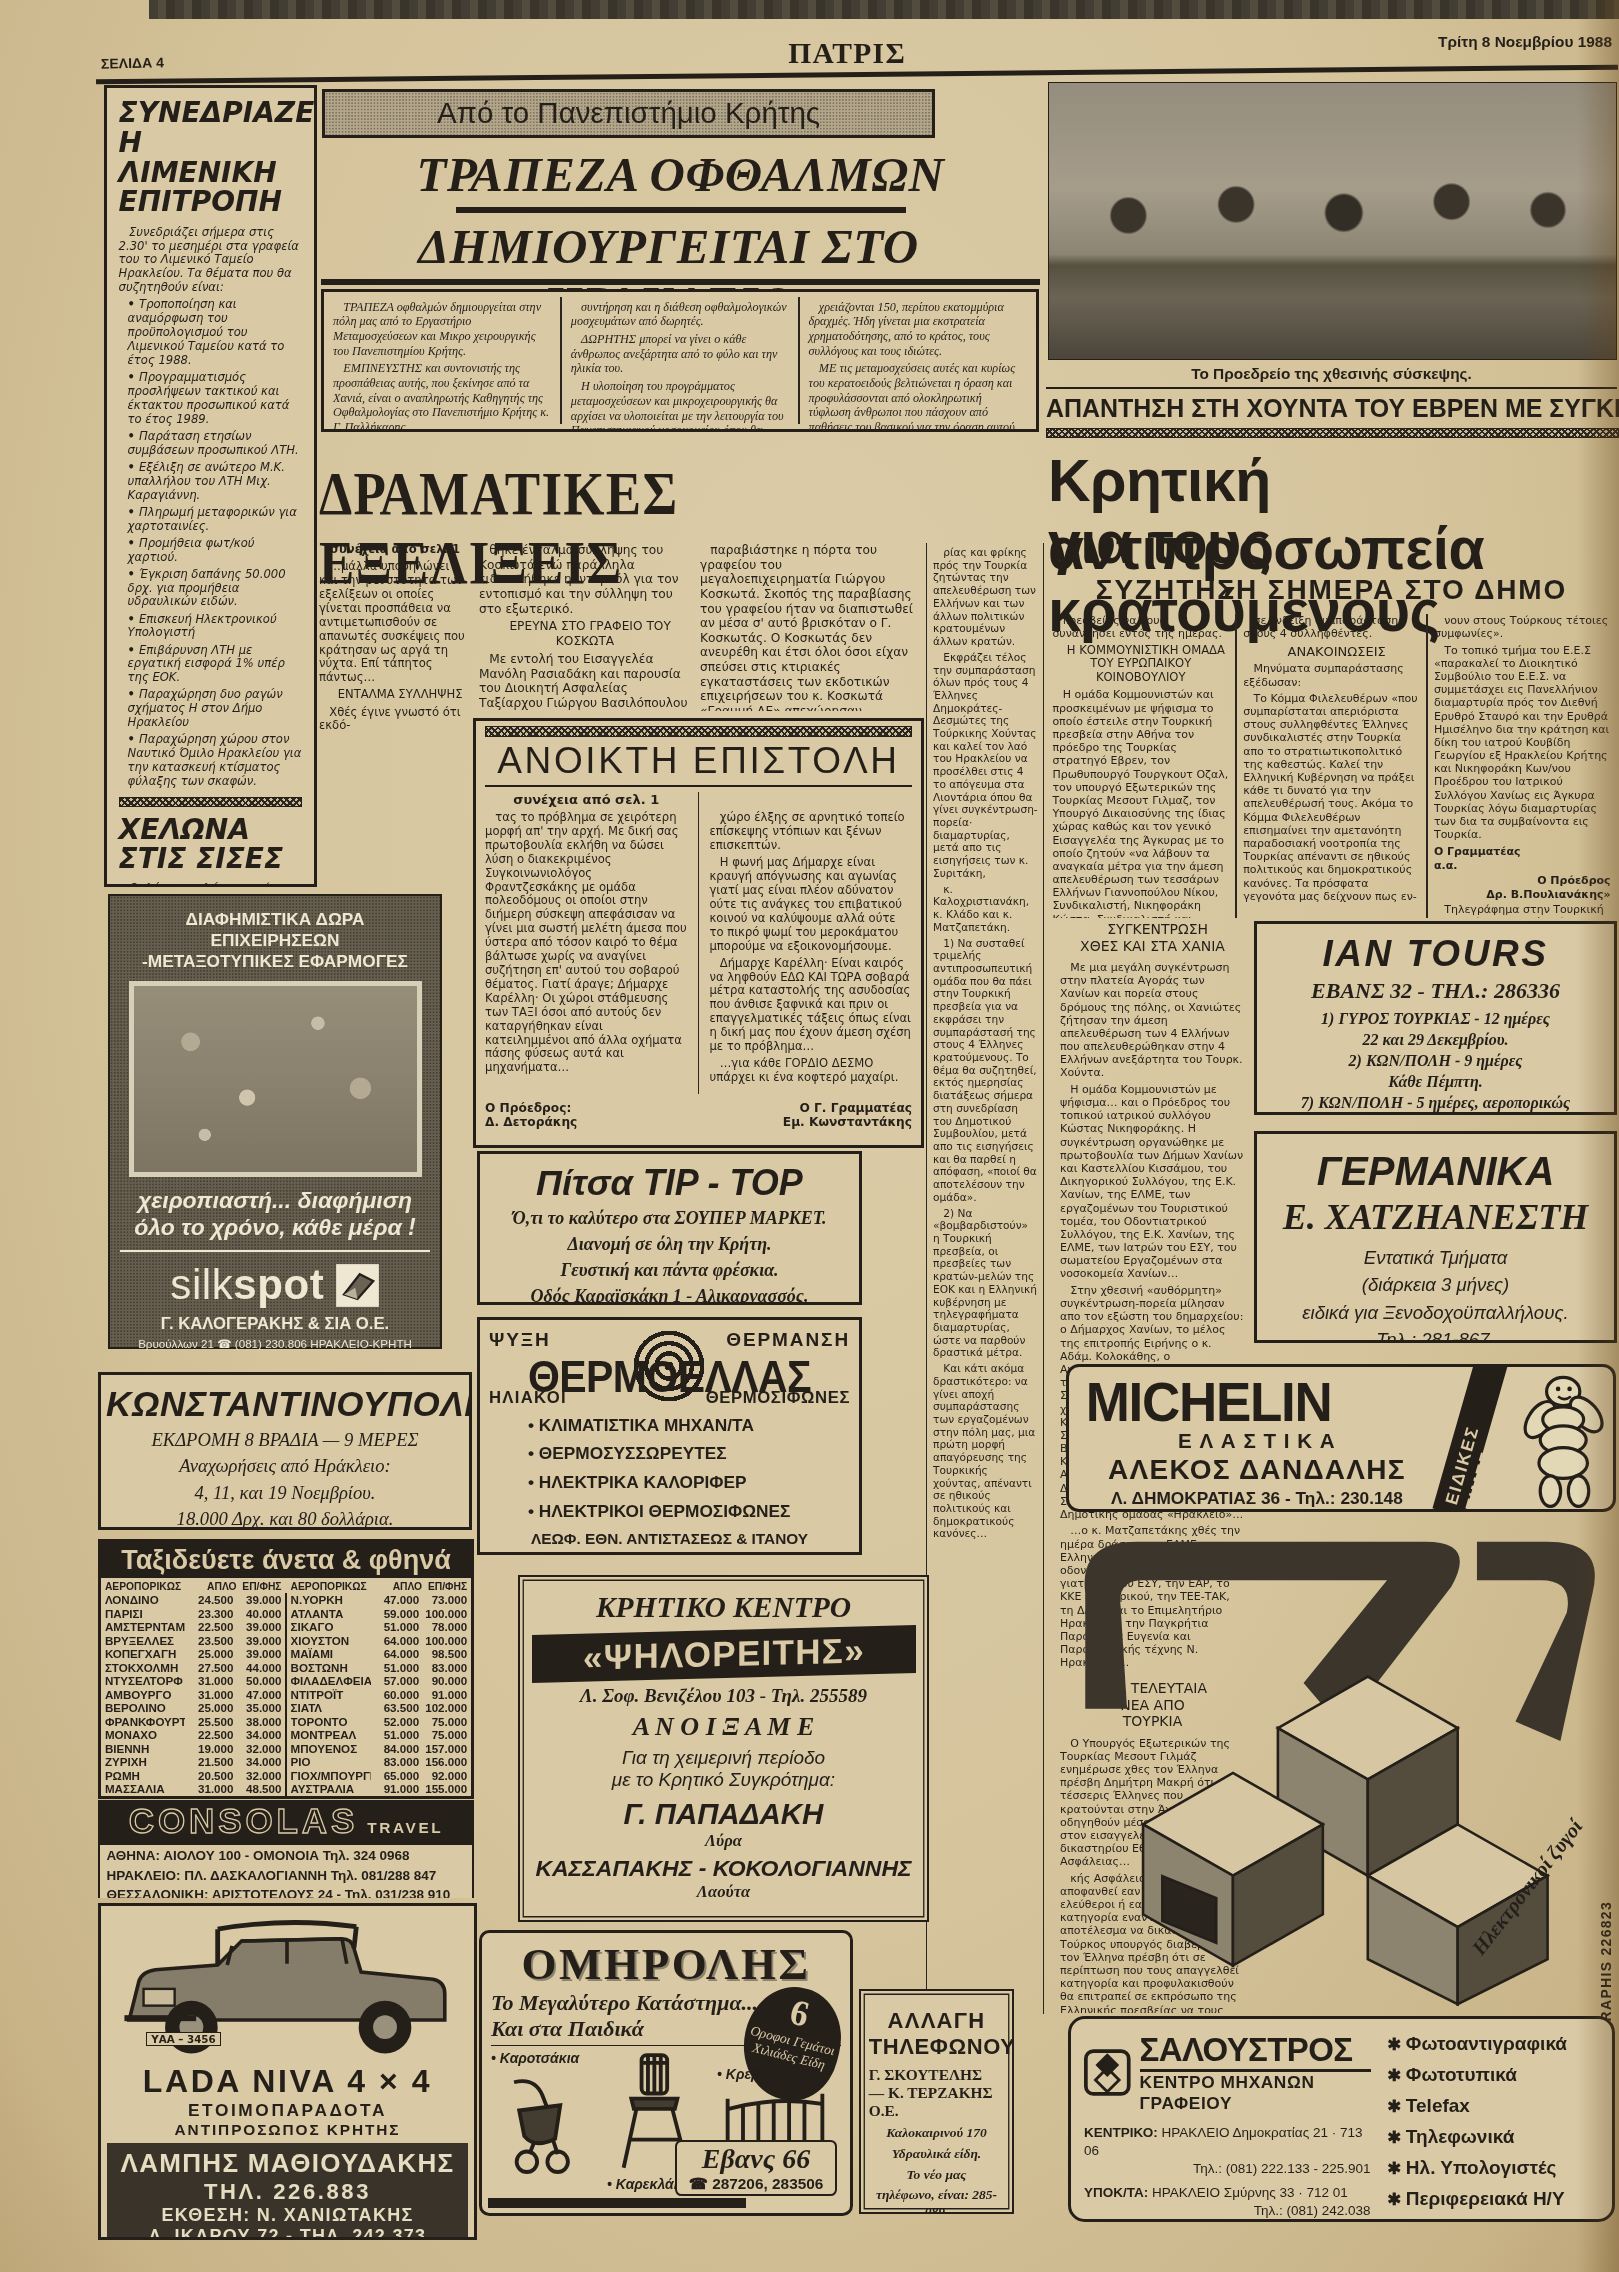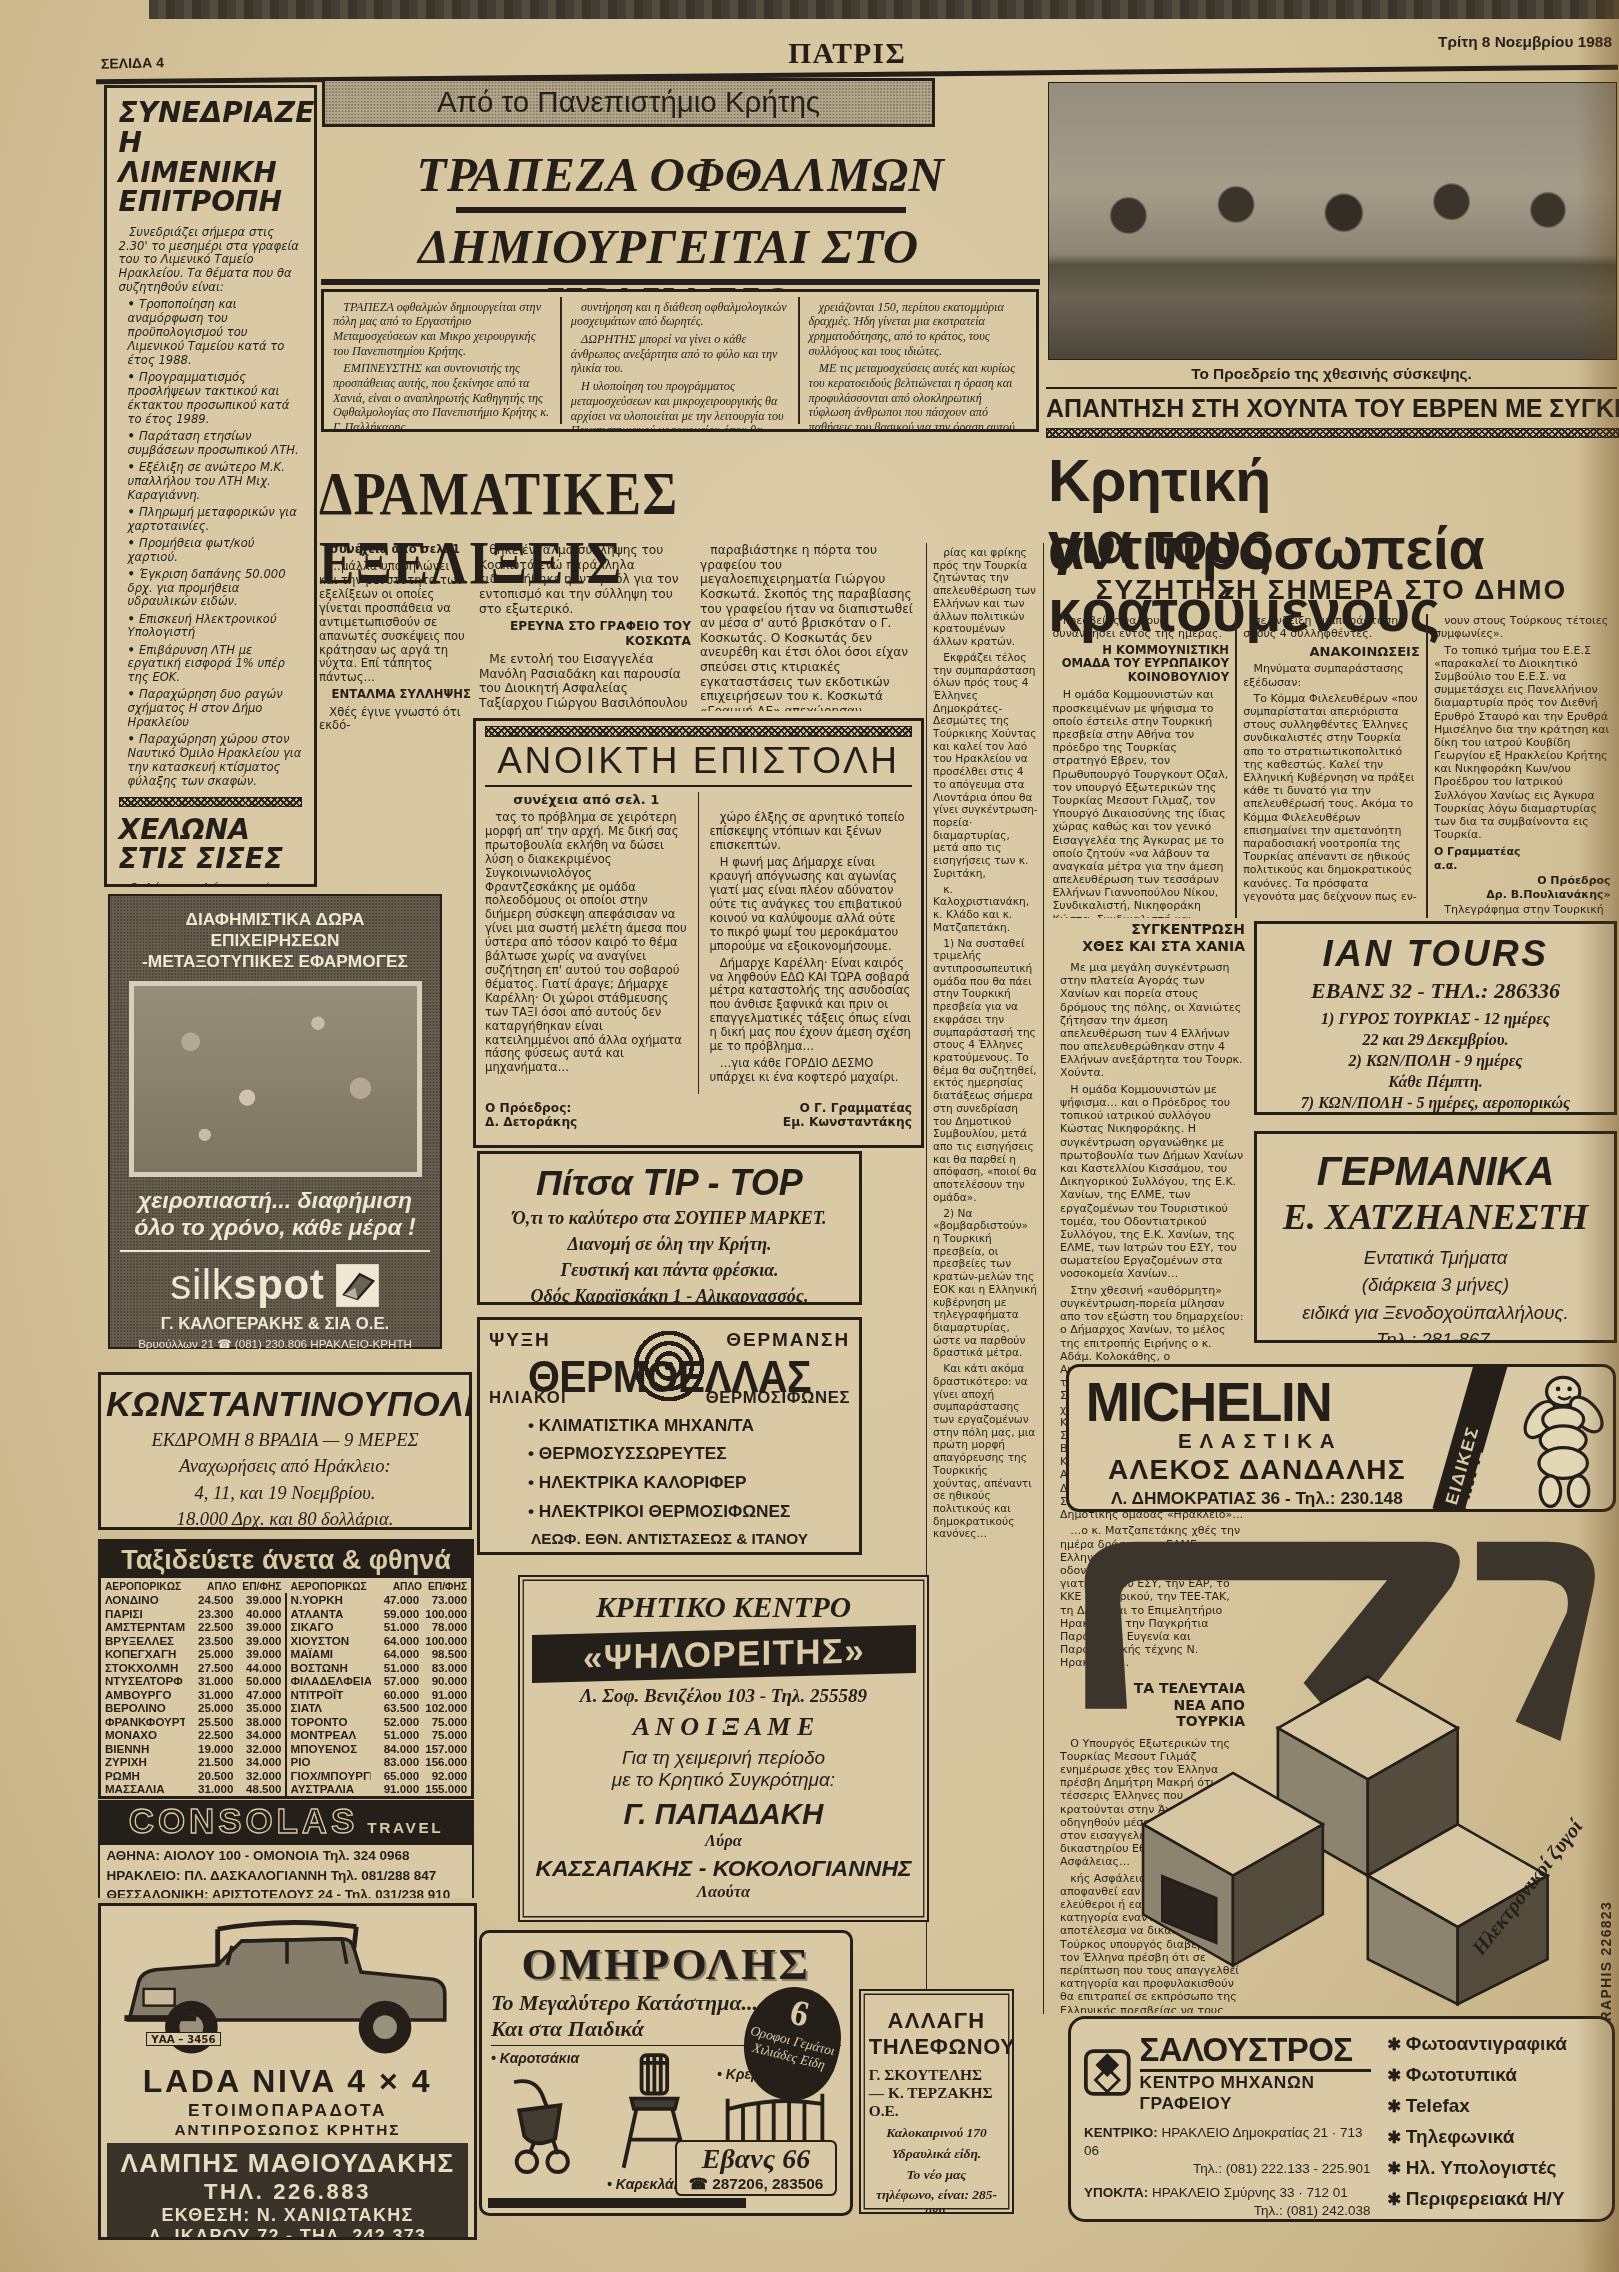--- a/index.html
+++ b/index.html
@@ -11,21 +11,21 @@
   .sans{font-family:"Liberation Sans",sans-serif}
   .box{border:3.2px solid #241f19;background:#d9c9a5;box-sizing:border-box}
   .ctr{text-align:center}
   .vrule{width:1.3px;background:#2b2620}
   .hrule{background:#241f19}
   .checker{height:8.4px;border:1.3px solid #241f19;background-color:#cdbd98;
     background-image:repeating-linear-gradient(45deg,#2b2620 0 1.9px,transparent 1.9px 4.5px),
                      repeating-linear-gradient(-45deg,#2b2620 0 1.9px,transparent 1.9px 4.5px)}
   .newscol p{margin:0 0 3.2px;text-indent:10.3px;line-height:1.2}
   .lead{font-weight:bold;text-align:center;text-indent:0 !important}
-  .subhead{font-weight:bold;text-align:right;margin:5.1px 0;line-height:1.15}
+  .subhead{font-weight:normal;text-align:center;margin:5.1px 0;line-height:1.15}
   .bullet{text-indent:0 !important;padding-left:9px}
   .bullet::before{content:"• ";font-weight:bold}
   .svc{font-weight:bold;font-size:19px;margin:0 0 9px;text-indent:0 !important}
   .svc::before{content:"✱ ";font-size:16.7px}
   .tprod{font-weight:bold;font-size:17.3px;margin:0 0 7.7px;text-indent:0 !important;font-family:"Liberation Sans",sans-serif}
   .tprod::before{content:"• "}
   .frow{display:flex;font:bold 11.6px/13.5px "Liberation Sans",sans-serif}
   .frow span:first-child{flex:1;text-align:left;overflow:hidden;white-space:nowrap}
   .frow span{width:48px;text-align:right}
   .sig{font-weight:bold;text-indent:0 !important}
@@ -76,21 +76,21 @@
         <p class="bullet">Παραχώρηση δυο ραγών σχήματος Η στον Δήμο Ηρακλείου</p>
         <p class="bullet">Παραχώρηση χώρου στον Ναυτικό Όμιλο Ηρακλείου για την κατασκευή κτίσματος φύλαξης των σκαφών.</p>
       </div>
   <div class="checker" style="margin:7.7px 0"></div>
   <div style="font-style:italic;font-weight:bold;font-size:28px;line-height:1.06;margin:3.9px 0 7.7px">ΧΕΛΩΝΑ ΣΤΙΣ ΣΙΣΕΣ</div>
   <div class="newscol" style="font-style:italic;font-size:11.6px;line-height:1.18">
         <p>Θαλάσσια χελώνα με μήκος κέλυφους 135 εκατοστά και πλάτος 105 εκατοστά, μπλεγμένη μέσα σε ξιφοπαράγαδο, βρέθηκε στην θαλάσσια περιοχή Σισών Μυλοποτάμου τις πρωινές ώρες του Σαββάτου.</p>
       </div>
 </div>
 
-<div class="abs kickerbg ctr" style="left:322px;top:78px;width:613px;height:49px;border:3.9px solid #241f19;box-sizing:border-box">
+<div class="abs kickerbg ctr" style="left:322px;top:89px;width:613px;height:49px;border:3.9px solid #241f19;box-sizing:border-box">
   <span style="font-family:'Liberation Sans',sans-serif;font-size:29.5px;line-height:41px">Από το Πανεπιστήμιο Κρήτης</span>
 </div>
 <div class="abs serif ctr" style="left:321px;top:146px;width:719px;font-weight:bold;font-style:italic;font-size:49px;letter-spacing:0.6px">ΤΡΑΠΕΖΑ ΟΦΘΑΛΜΩΝ</div>
 <div class="abs hrule" style="left:456px;top:207px;width:450px;height:5.8px"></div>
 <div class="abs serif ctr" style="left:297px;top:218px;width:743px;font-weight:bold;font-style:italic;font-size:49px;letter-spacing:0.6px">ΔΗΜΙΟΥΡΓΕΙΤΑΙ ΣΤΟ ΗΡΑΚΛΕΙΟ</div>
 <div class="abs hrule" style="left:321px;top:279px;width:719px;height:5.8px"></div>
 
 <div class="abs box" style="left:321px;top:289px;width:718px;height:143px;display:flex;padding:5.1px 0;overflow:hidden">
   <div class="newscol serif" style="flex:1;padding:2.6px 9px;font-size:12.2px;font-style:italic">
         <p>ΤΡΑΠΕΖΑ οφθαλμών δημιουργείται στην πόλη μας από το Εργαστήριο Μεταμοσχεύσεων και Μικρο χειρουργικής του Πανεπιστημίου Κρήτης.</p>

